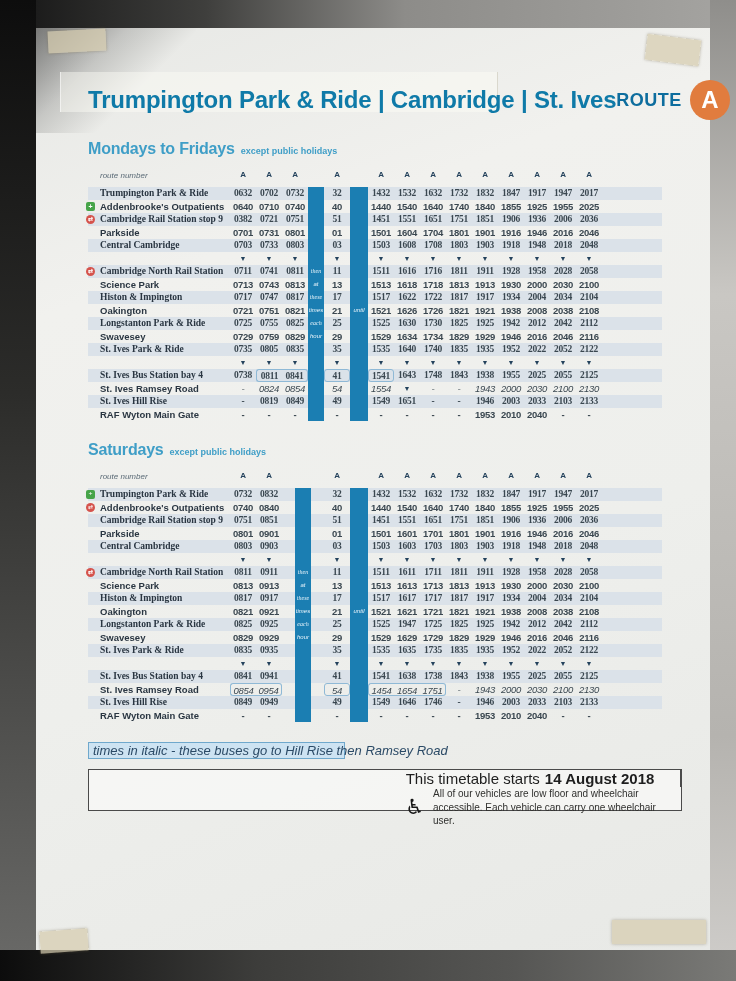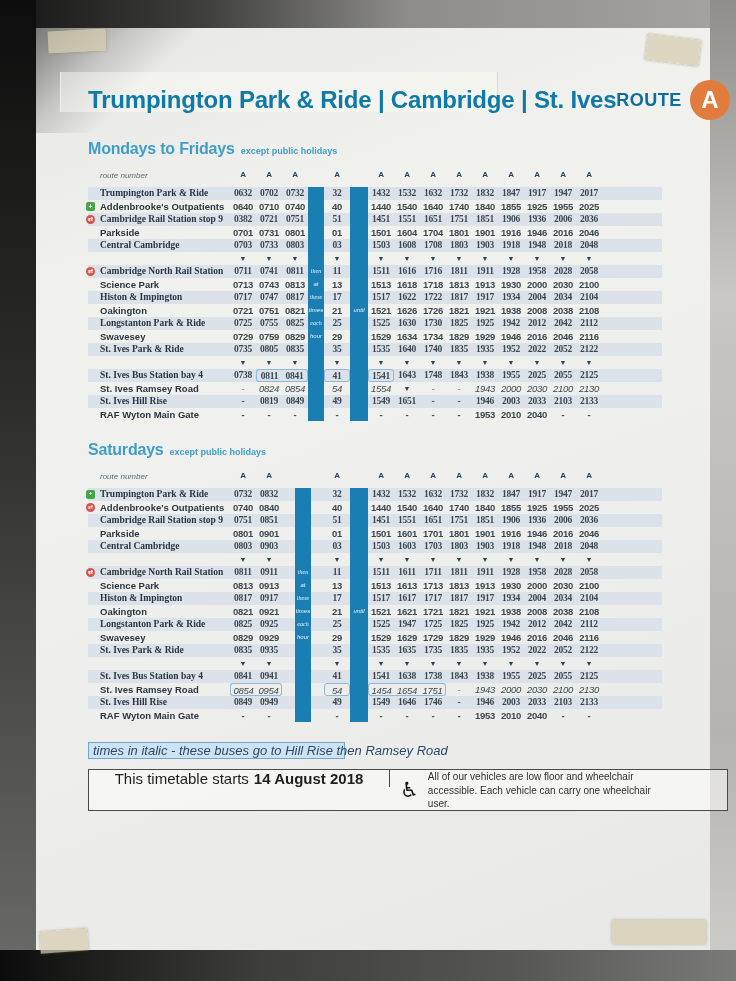--- a/index.html
+++ b/index.html
@@ -65,22 +65,22 @@
   .br{border-right:1px solid #8fb9d6;border-top-right-radius:3px;border-bottom-right-radius:3px;}
 
   .ic{position:absolute;left:-2px;top:2px;width:9px;height:9px;border-radius:2px;
     font-size:7px;line-height:9px;text-align:center;color:#fff;font-weight:700;font-style:normal;}
   .ic.plus{background:#46a449;}
   .ic.rail{border-radius:50%;background:#d5534c;font-size:6px;}
 
   .note-box{margin-top:20px;width:247px;height:13px;line-height:13px;padding:1px 4px;
     background:#cde3f2;border:1px solid #6fa8cc;font-style:italic;font-size:13px;color:#2b4a66;white-space:nowrap;}
 
-  .footer-box{margin-top:10px;width:640px;height:42px;border:1px solid #4a4a4a;
-    background:rgba(252,252,250,0.6);display:flex;align-items:flex-start;box-sizing:border-box;}
+  .footer-box{margin-top:10px;width:594px;height:42px;border:1px solid #4a4a4a;
+    background:rgba(252,252,250,0.6);display:flex;align-items:flex-end;box-sizing:border-box;flex-direction:column;}
   .fb-left{width:301px;display:flex;align-items:center;justify-content:center;
     font-size:15px;color:#1e1e1e;border-right:1px solid #4a4a4a;box-sizing:border-box;}
   .fb-left b{margin-left:5px;}
   .fb-right{flex:1;display:flex;align-items:center;padding:0 10px;}
   .wheel-icon{font-size:21px;color:#161616;margin-right:9px;}
   .fb-text{font-size:10px;line-height:1.35;color:#30302e;width:238px;}
 </style>
 </head>
 <body>
 

